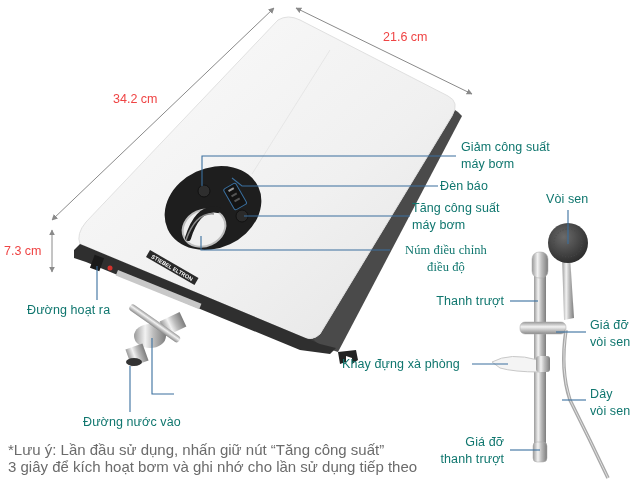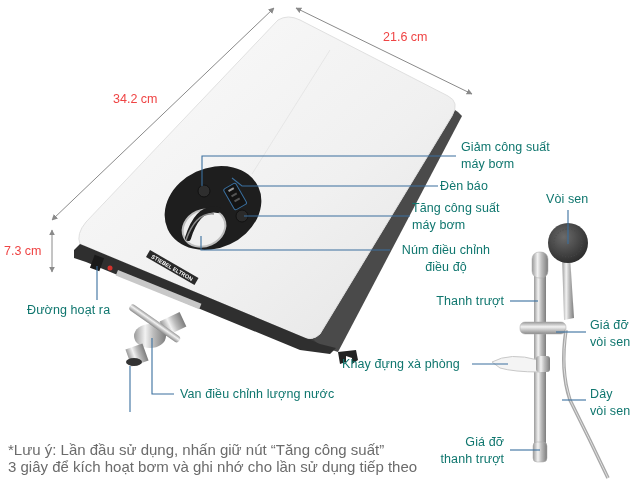--- a/index.html
+++ b/index.html
@@ -22,21 +22,21 @@
     }
     .label {
       position: absolute;
       font-size: 12.5px;
       line-height: 17px;
       color: #0f766e;
       white-space: nowrap;
       letter-spacing: 0.1px;
     }
     .label.right { text-align: right; }
-    .label.center { text-align: center; }
+    .label.center { text-align: center; font-family: Liberation Serif, serif; }
     .label span { display: block; }
     .dim {
       position: absolute;
       font-size: 12.5px;
       color: #ef4444;
       white-space: nowrap;
     }
     .note {
       position: absolute;
       left: 8px;
@@ -208,22 +208,22 @@
     <span>Tăng công suất</span>
     <span>máy bơm</span>
   </div>
   <div class="label center" style="left:392px; top:242px; width:108px;">
     <span>Núm điều chỉnh</span>
     <span>điều độ</span>
   </div>
   <div class="label" style="left:27px; top:302px;">
     <span>Đường hoạt ra</span>
   </div>
-  <div class="label" style="left:180px; top:386px;">
-    <span>Van điều chỉnh lượng nước</span>
+  <div class="label" style="left:83px; top:414px;">
+    <span>Đường nước vào</span>
   </div>
 
   <div class="label" style="left:546px; top:191px;">
     <span>Vòi sen</span>
   </div>
   <div class="label right" style="left:420px; top:293px; width:84px;">
     <span>Thanh trượt</span>
   </div>
   <div class="label" style="left:590px; top:317px;">
     <span>Giá đỡ</span>

